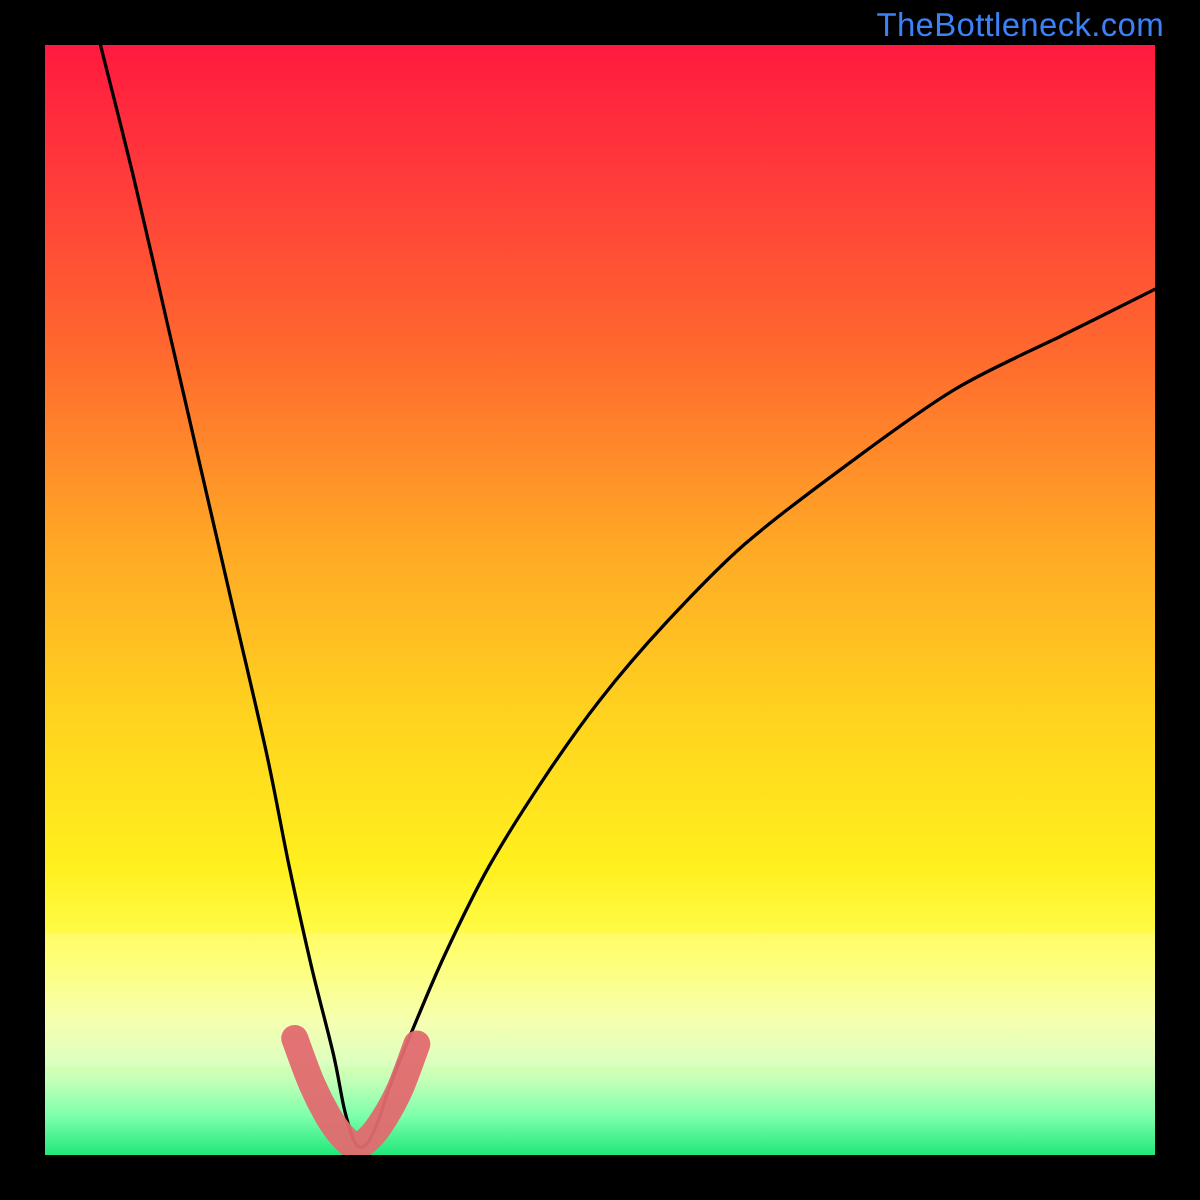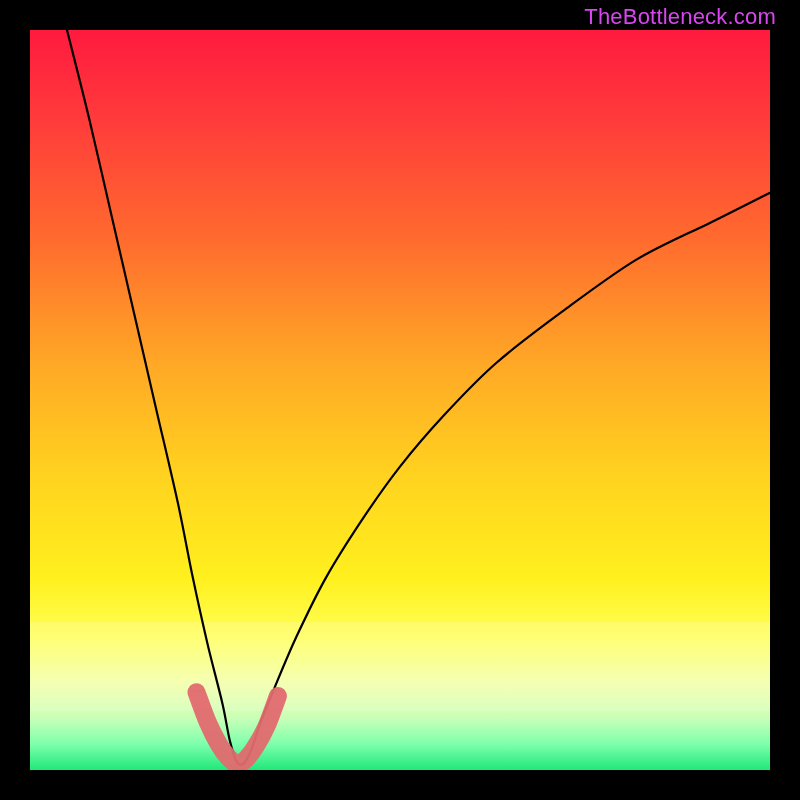--- a/index.html
+++ b/index.html
@@ -28,21 +28,21 @@
     overflow: hidden;
   }
   .gradient-bg {
     position: absolute;
     inset: 0;
   }
   .watermark {
     position: absolute;
     top: 4px;
     right: 24px;
-    color: #d946ef;
+    color: #3b82f6;
     font-size: 22px;
     letter-spacing: 0.2px;
     font-weight: 500;
     margin-left: 41px;
   }
   svg.curve-layer {
     position: absolute;
     inset: 0;
   }
 </style>

